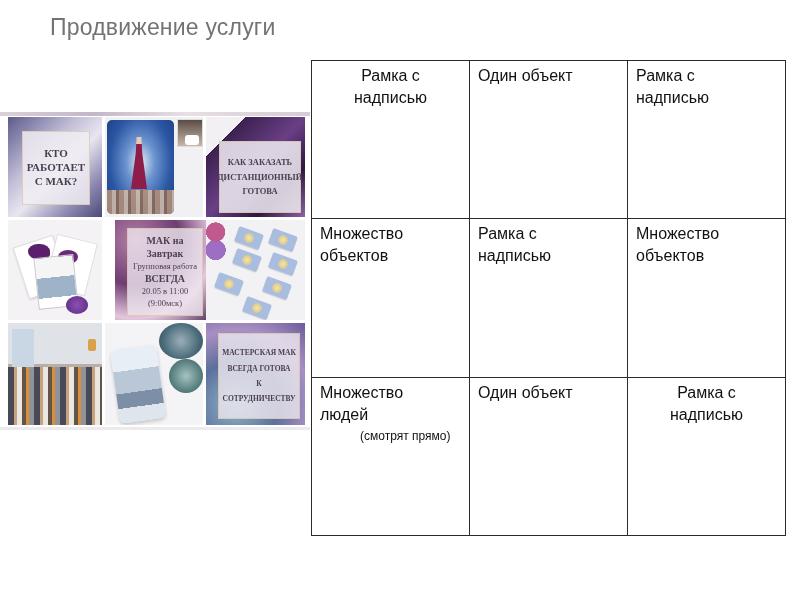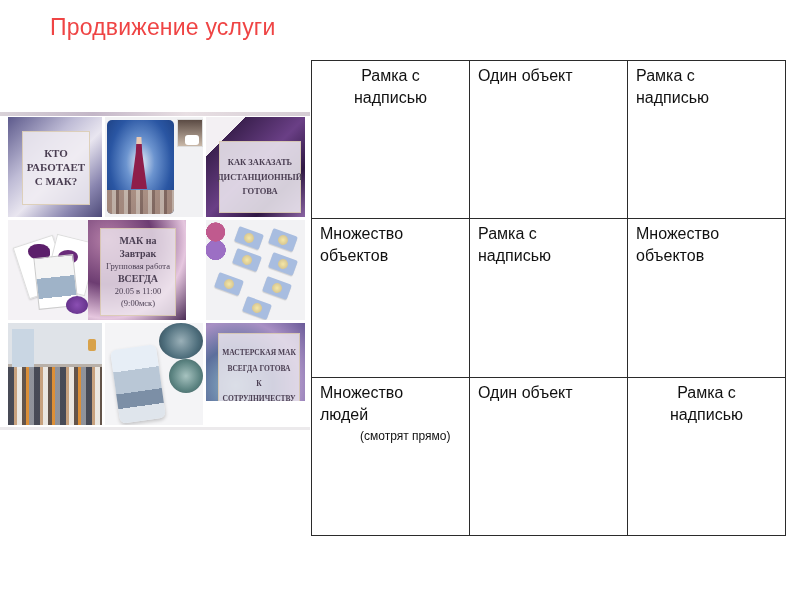--- a/index.html
+++ b/index.html
@@ -1,17 +1,17 @@
 <!DOCTYPE html>
 <html><head>
 <meta charset="utf-8">
 <style>
   html, body { margin:0; padding:0; }
   body { width:800px; height:600px; background:#ffffff; position:relative; overflow:hidden; font-family:"Liberation Sans", sans-serif; color:#111; }
-  .title { position:absolute; left:50px; top:14px; font-size:23px; color:#ef4444; letter-spacing:0.2px; }
+  .title { position:absolute; left:50px; top:14px; font-size:23px; color:#737373; letter-spacing:0.2px; }
 
   .collage { position:absolute; left:0; top:112px; width:310px; height:318px; }
   .collage .topstrip { position:absolute; left:0; top:0; width:310px; height:4px; background:linear-gradient(90deg,#d9d2d8,#c3b6c7 30%,#e8dfe3 60%,#d5ccd4); }
   .tile { position:absolute; overflow:hidden; }
   .tile .card { position:absolute; background:rgba(240,236,242,0.86); display:flex; flex-direction:column; align-items:center; justify-content:center; text-align:center; font-family:"Liberation Serif", serif; color:#4a3e52; line-height:1.25; border:1px solid rgba(210,190,150,0.6); }
   .tile .card span { display:block; }
 
   
   .t11 { left:8px; top:5px; width:94px; height:100px; background:linear-gradient(135deg,#5d5a8c 0%,#bfbcd6 35%,#e9e6f0 55%,#8a86b0 80%,#4d4a78 100%); }
   .t11 .card { left:14px; top:14px; width:66px; height:72px; font-size:11px; font-weight:bold;text-align:right; }
@@ -25,38 +25,38 @@
   .t13 .card { left:13px; top:24px; width:80px; height:70px; font-size:8.5px; font-weight:bold; gap:4px; }
 
   
   .t21 { left:8px; top:108px; width:94px; height:100px; background:#f4f2f5; }
   .t21 .c1 { position:absolute; left:12px; top:20px; width:40px; height:52px; background:#fff; border:1px solid #ddd; transform:rotate(-18deg); box-shadow:0 1px 2px rgba(0,0,0,0.2); }
   .t21 .c2 { position:absolute; left:42px; top:18px; width:40px; height:52px; background:#fff; border:1px solid #ddd; transform:rotate(14deg); }
   .t21 .c3 { position:absolute; left:28px; top:36px; width:38px; height:50px; background:linear-gradient(#f5f5f5 0 40%, #9fb3c8 40% 80%, #fff 80%); border:1px solid #ccc; transform:rotate(-6deg); }
   .t21 .blob1 { position:absolute; left:20px; top:24px; width:22px; height:16px; background:#5c1f6b; border-radius:50% 50% 40% 60%; }
   .t21 .blob2 { position:absolute; left:50px; top:30px; width:20px; height:14px; background:#6a2a7a; border-radius:50%; }
   .t21 .flower { position:absolute; left:58px; top:76px; width:22px; height:18px; background:radial-gradient(circle,#8b4fb3,#5a2a80); border-radius:50%; }
-  .t22 { left:88px; top:108px; width:98px; height:100px; background:radial-gradient(circle at 20% 20%,#b57fa8,#6d3d72 40%,#e6c7df 70%,#4a2b55 100%); }
+  .t22 { left:115px; top:108px; width:98px; height:100px; background:radial-gradient(circle at 20% 20%,#b57fa8,#6d3d72 40%,#e6c7df 70%,#4a2b55 100%); }
   .t22 .card { left:12px; top:8px; width:74px; height:86px; font-size:8.5px; gap:1px; background:rgba(238,230,238,0.8); }
   .t22 .card .big { font-size:10px; font-weight:bold; }
   .t23 { left:206px; top:108px; width:99px; height:100px; background:#f2f2f4; }
   .t23 .flowers { position:absolute; left:0; top:0; width:24px; height:40px; background:radial-gradient(circle at 40% 30%,#c05a8e 0 30%,transparent 31%),radial-gradient(circle at 40% 75%,#9c6fc4 0 30%,transparent 31%); }
   .t23 .bcard { position:absolute; width:26px; height:16px; background:#a8bde0; border-radius:2px; box-shadow:0 1px 1px rgba(0,0,0,0.15); }
   .t23 .bcard::after { content:""; position:absolute; left:8px; top:3px; width:10px; height:10px; border-radius:50%; background:radial-gradient(#f5e7a6,#cbb98a); }
 
   
   .t31 { left:8px; top:211px; width:94px; height:102px; background:linear-gradient(180deg,#dfe3e8 0 40%, #b8b0a8 40% 100%); }
   .t31 .window { position:absolute; left:4px; top:6px; width:22px; height:40px; background:#c9d6e3; }
   .t31 .people { position:absolute; left:0; top:44px; width:94px; height:58px; background:repeating-linear-gradient(90deg,#3b3f4d 0 6px,#c9a07a 6px 9px,#f0ede8 9px 14px,#5a4a40 14px 18px,#e08b2a 18px 21px,#8b8f99 21px 26px); opacity:0.9; }
   .t31 .lamp { position:absolute; left:80px; top:16px; width:8px; height:12px; background:#d8a24a; border-radius:2px; }
   .t32 { left:105px; top:211px; width:98px; height:102px; background:#f4f4f6; }
   .t32 .phone { position:absolute; left:10px; top:24px; width:46px; height:74px; border-radius:6px; background:linear-gradient(180deg,#e7eef6 0 30%,#b9c7d6 30% 60%,#7c8fa6 60% 80%,#dfe5ec 80%); transform:rotate(-8deg); box-shadow:0 2px 4px rgba(0,0,0,0.2); }
   .t32 .succ1 { position:absolute; left:54px; top:0; width:44px; height:36px; border-radius:50%; background:radial-gradient(circle,#9ab0b8,#4e6e7c 60%,#2e4450); }
   .t32 .succ2 { position:absolute; left:64px; top:36px; width:34px; height:34px; border-radius:50%; background:radial-gradient(circle,#a7c3c0,#5a8280 60%,#3a5658); }
-  .t33 { left:206px; top:211px; width:99px; height:78px; background:radial-gradient(circle at 30% 80%,#8fb7c8,#5c6f9c 40%,#a890c4 70%,#6a5a98 100%); }
+  .t33 { left:206px; top:211px; width:99px; height:102px; background:radial-gradient(circle at 30% 80%,#8fb7c8,#5c6f9c 40%,#a890c4 70%,#6a5a98 100%); }
   .t33 .card { left:12px; top:10px; width:80px; height:84px; font-size:7.5px; font-weight:bold; gap:6px; background:rgba(236,230,238,0.82); }
   .collage .bottomstrip { position:absolute; left:0; top:315px; width:310px; height:3px; background:#eceaec; }
 
   
   table.grid { position:absolute; left:311px; top:60px; border-collapse:collapse; }
   table.grid td { border:1px solid #2b2b2b; vertical-align:top; font-size:16px; line-height:22px; color:#111; padding:4px 8px 0 8px; }
   table.grid td.c1 { width:141px; }
   table.grid td.c2 { width:141px; }
   table.grid td.c3 { width:141px; }
   table.grid tr.r1 td { height:153px; }

